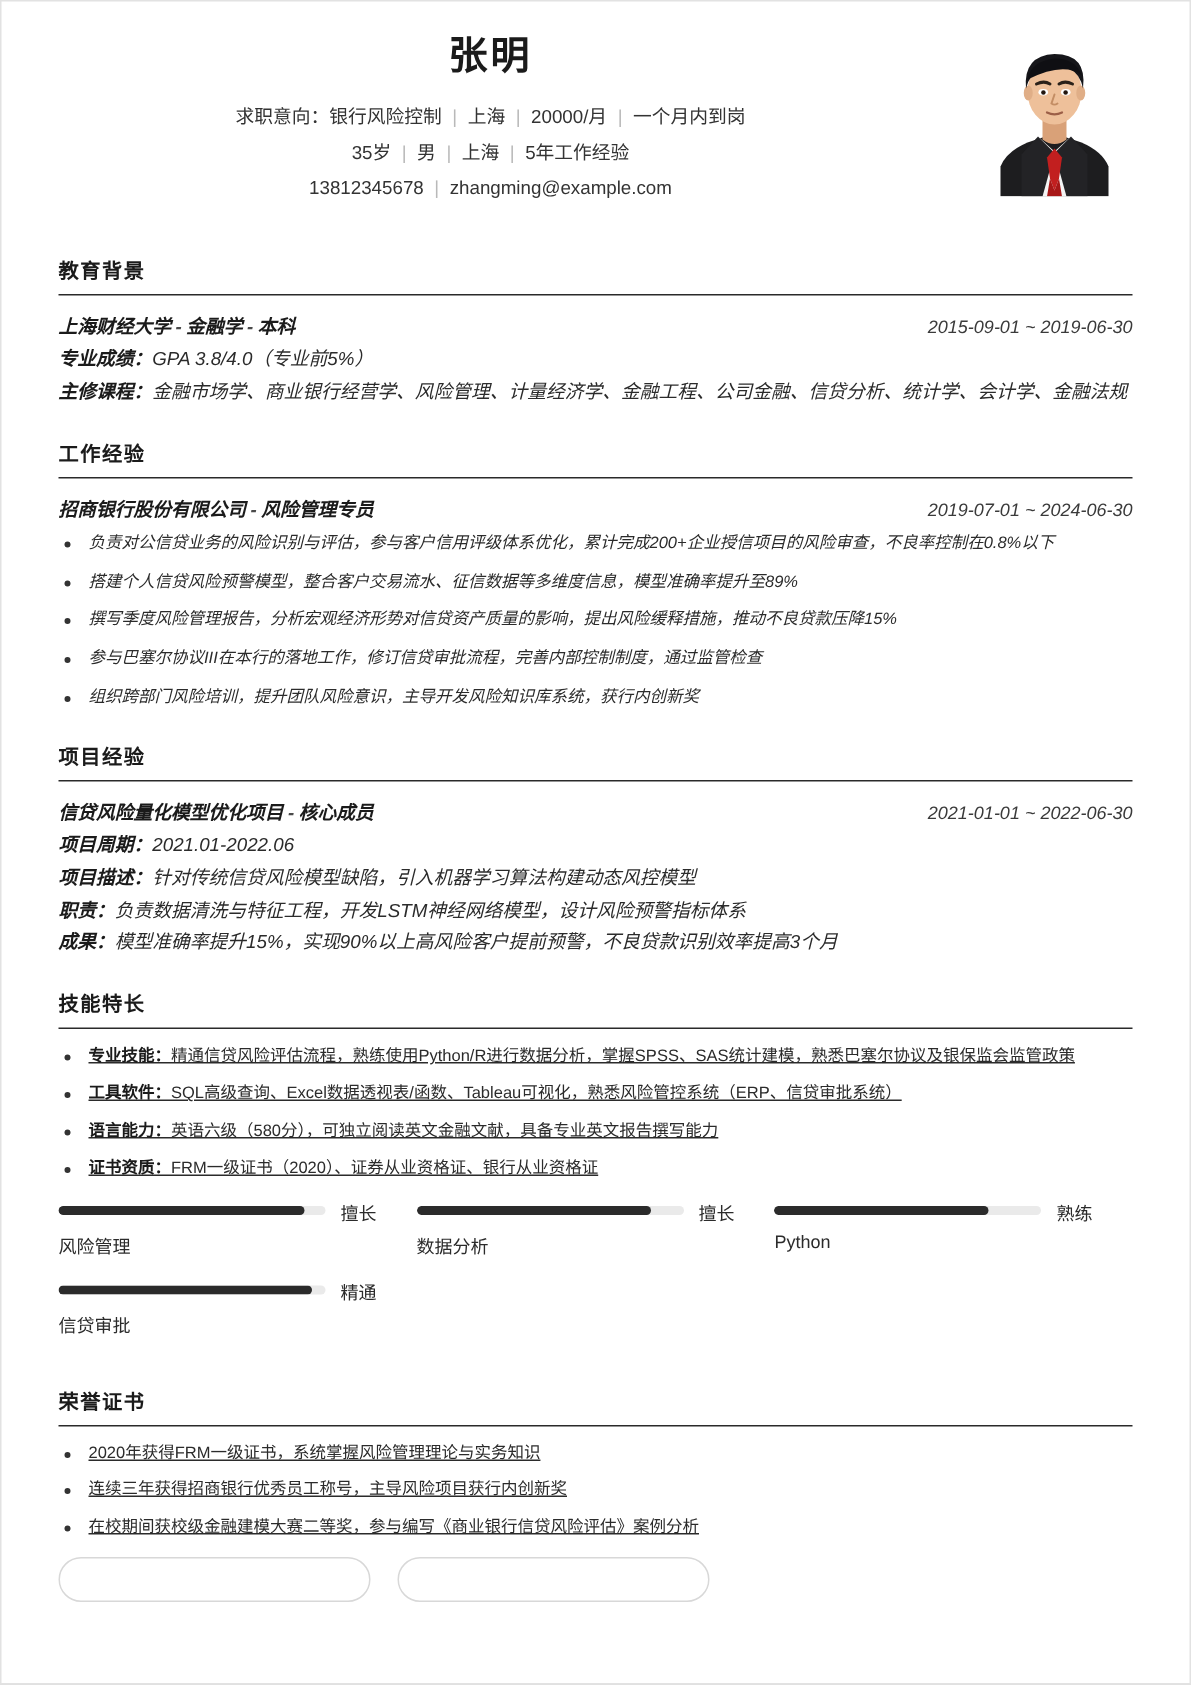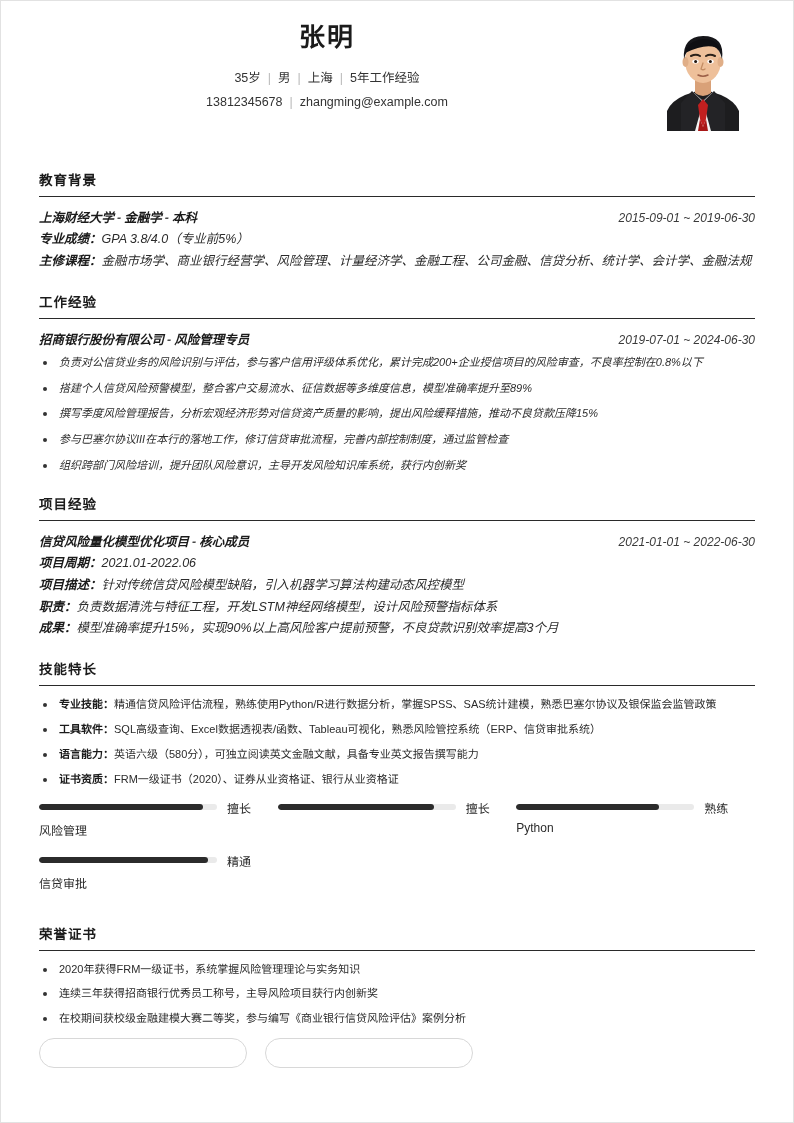--- a/index.html
+++ b/index.html
@@ -143,21 +143,21 @@
     position: absolute;
     left: 4px;
     top: 7px;
     width: 4px;
     height: 4px;
     border-radius: 50%;
     background: #333333;
   }
   ul.bullets li b { font-weight: bold; color:#1b1b1b; }
 
-  ul.bullets.tight li { margin-bottom: 7px; }
+  ul.bullets.tight li { margin-bottom: 7px; text-decoration: underline; }
 
   
   .skillbars {
     display: flex;
     flex-wrap: wrap;
     margin-top: 10px;
   }
   .skillbar {
     width: 33.33%;
     box-sizing: border-box;
@@ -211,20 +211,23 @@
 </head>
 <body>
 
 <div class="page">
   <div class="inner">
 
     <div class="header">
       <div class="header-text">
         <div class="name">张明</div>
         <div class="meta-line">
+          <span class="meta-label">求职意向：</span><span>银行风险控制</span><span class="meta-sep">|</span><span>上海</span><span class="meta-sep">|</span><span>20000/月</span><span class="meta-sep">|</span><span>一个月内到岗</span>
+        </div>
+        <div class="meta-line">
           <span>35岁</span><span class="meta-sep">|</span><span>男</span><span class="meta-sep">|</span><span>上海</span><span class="meta-sep">|</span><span>5年工作经验</span>
         </div>
         <div class="meta-line">
           <span>13812345678</span><span class="meta-sep">|</span><span>zhangming@example.com</span>
         </div>
       </div>
 
       <div class="photo">
         <svg width="104" height="108" viewBox="0 0 104 108">
           <rect x="0" y="0" width="104" height="108" fill="#ffffff"></rect>
@@ -353,20 +356,21 @@
           <div class="bar-name">风险管理</div>
         </div>
 
         <div class="skillbar">
           <div class="skillbar-top">
             <div class="bar-track">
               <div class="bar-fill" style="width: 88%;"></div>
             </div>
             <div class="bar-level">擅长</div>
           </div>
+          <div class="bar-name">数据分析</div>
         </div>
 
         <div class="skillbar">
           <div class="skillbar-top">
             <div class="bar-track">
               <div class="bar-fill" style="width: 80%;"></div>
             </div>
             <div class="bar-level">熟练</div>
           </div>
           <div class="bar-name">Python</div>

